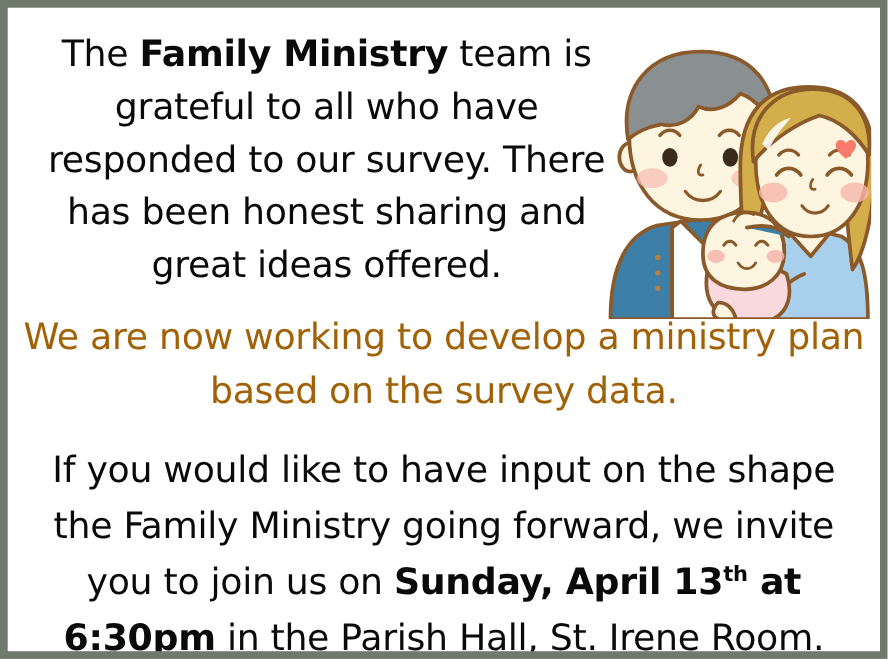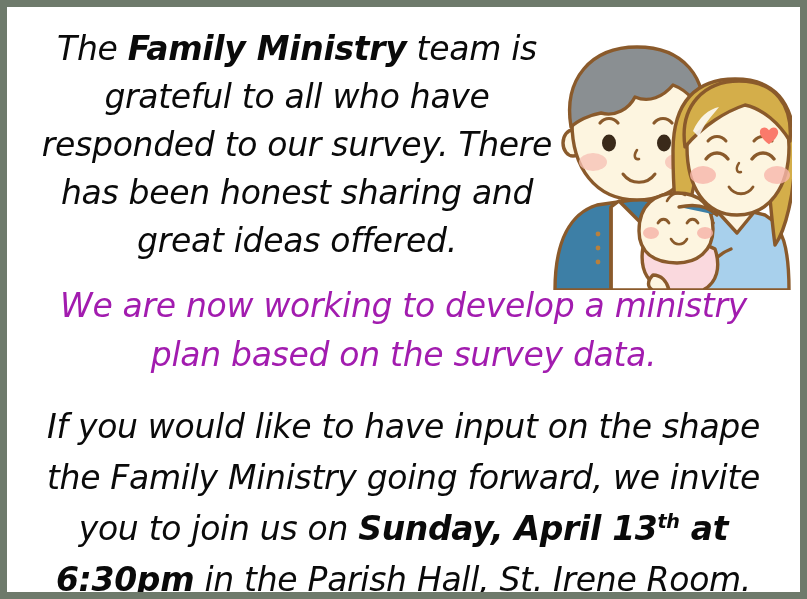--- a/index.html
+++ b/index.html
@@ -19,21 +19,20 @@
     background: #ffffff;
     border: 7px solid #6e7a6b;
     overflow: hidden;
   }
 
   .inner {
     position: relative;
     width: 100%;
     height: 100%;
     box-sizing: border-box;
-    font-style: italic;
   }
 
   
   .text-block {
     position: absolute;
     left: 0;
     top: 18px;
     width: 793px;
     box-sizing: border-box;
     padding: 0 14px;
@@ -225,18 +224,18 @@
 
     <div class="heart-mark">
       <svg viewBox="0 0 24 24" xmlns="http://www.w3.org/2000/svg">
         <path d="M12 21 C4 15 2 10.5 2 7.6 C2 4.6 4.2 2.6 6.9 2.6 C8.9 2.6 10.8 3.8 12 5.7
                  C13.2 3.8 15.1 2.6 17.1 2.6 C19.8 2.6 22 4.6 22 7.6 C22 10.5 20 15 12 21 Z" fill="#fa7a6b"></path>
       </svg>
     </div>
 
     <div class="text-block">
       <p class="para para-1" style="color: rgb(10, 10, 10);">The <b>Family Ministry</b> team is grateful to all who have responded to our survey. There has been honest sharing and great ideas offered.</p>
-      <p class="para para-2" style="color: #a21caf;">We are now working to develop a ministry plan based on the survey data.</p>
+      <p class="para para-2" style="color: #a16207;">We are now working to develop a ministry plan based on the survey data.</p>
       <p class="para para-3" style="color: rgb(10, 10, 10);">If you would like to have input on the shape the Family Ministry going forward, we invite you to join us on <b>Sunday, April 13</b><b><sup>th</sup></b><b> at 6:30pm</b> in the Parish Hall, St. Irene Room.</p>
     </div>
 
   </div>
 </div>
 
 </body></html>

